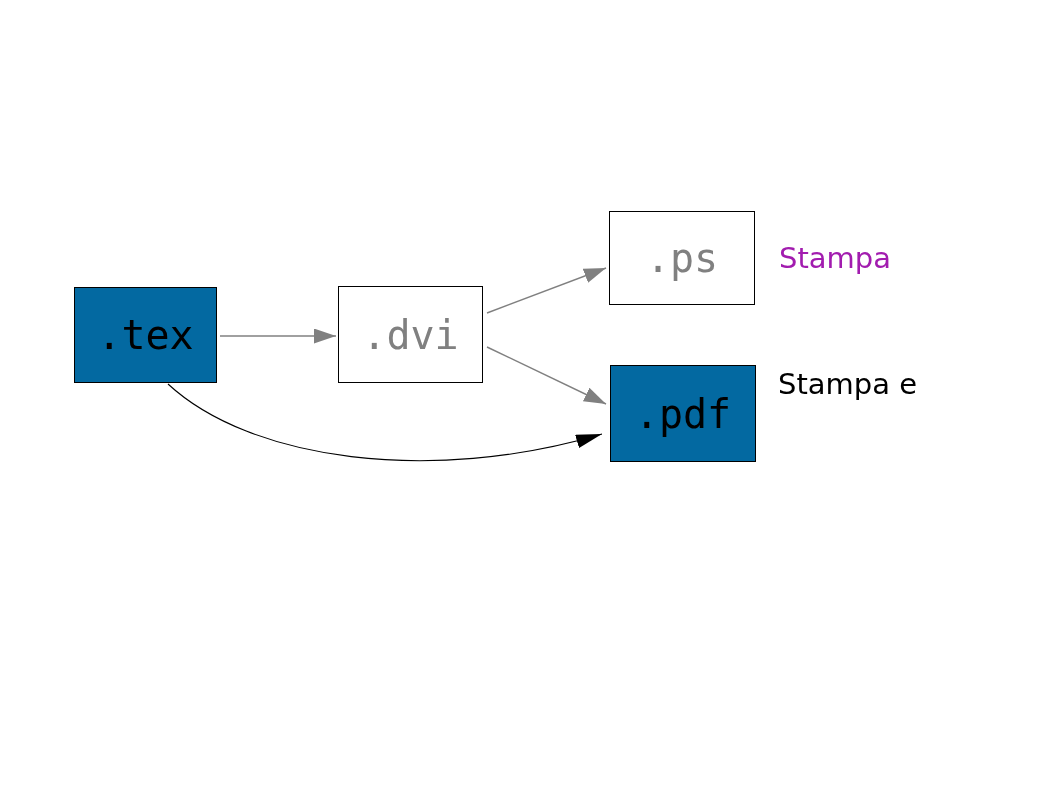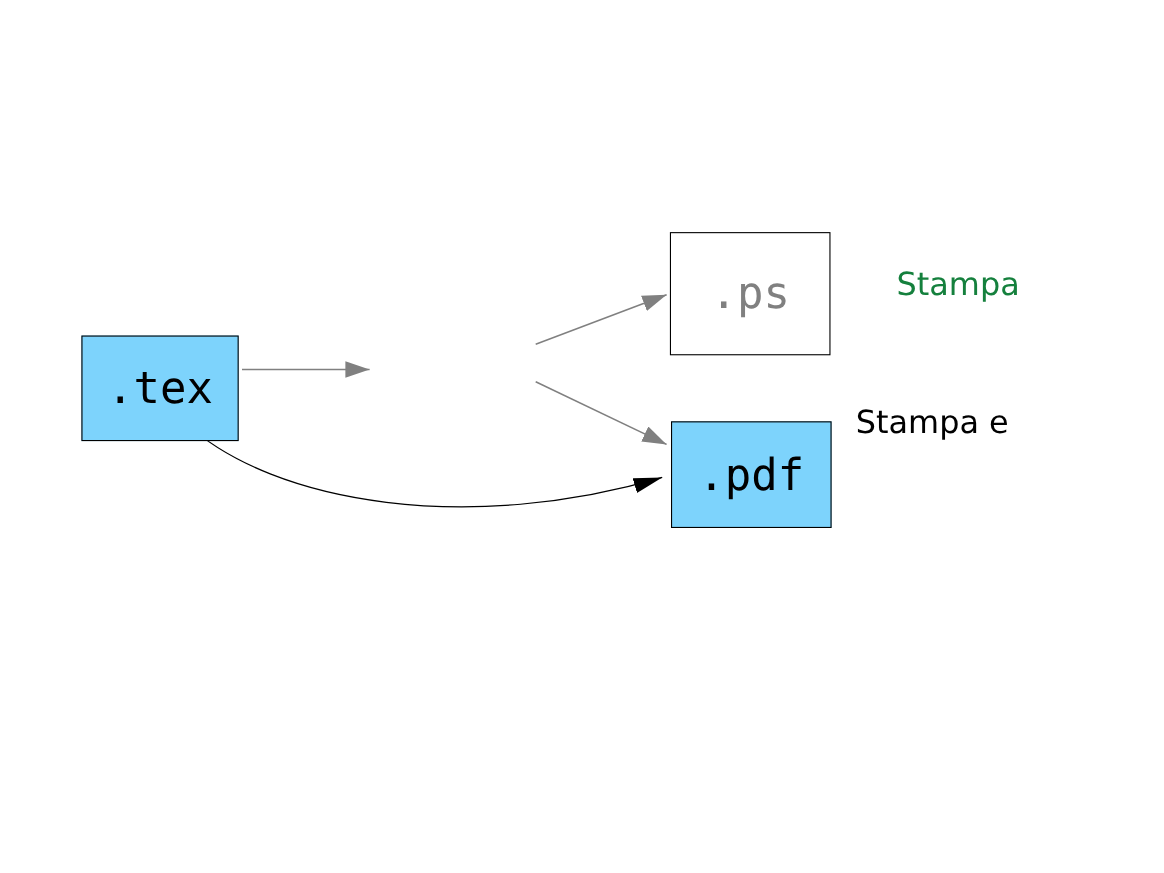--- a/index.html
+++ b/index.html
@@ -22,46 +22,46 @@
     height: 794px;
   }
   .node {
     position: absolute;
     box-sizing: border-box;
     border: 1.5px solid #000000;
     display: flex;
     align-items: center;
     justify-content: center;
   }
-  .node--accent { background: #7dd3fc; margin-top: 18px; }
+  .node--accent { background: #0369a1; }
   .node--plain  { background: #ffffff; }
   .node-label {
     font-family: "DejaVu Sans Mono", "Liberation Mono", monospace;
     font-size: 40px;
     line-height: 1;
     white-space: nowrap;
   }
   .node-label--black { color: #000000; }
   .node-label--gray  { color: #808080; }
 
   .node--tex { left: 74px;  top: 287px; width: 143px; height: 96px; }
   .node--dvi { left: 338px; top: 286px; width: 145px; height: 97px; }
-  .node--ps  { left: 609px; top: 211px; width: 146px; height: 112px; }
+  .node--ps  { left: 609px; top: 211px; width: 146px; height: 94px; }
   .node--pdf { left: 610px; top: 365px; width: 146px; height: 97px; }
 
   .annotation {
     position: absolute;
     display: flex;
     flex-direction: column;
     justify-content: center;
     font-size: 29px;
     line-height: 38px;
     white-space: nowrap;
   }
-  .annotation--ps  { left: 815px; top: 211px; height: 94px; color: #15803d; }
+  .annotation--ps  { left: 779px; top: 211px; height: 94px; color: #a21caf; }
   .annotation--pdf { left: 778px; top: 365px; height: 97px; color: #000000; justify-content: space-between; }
 </style>
 </head>
 <body>
 
 <div class="canvas">
 
   <svg class="edges-layer" viewBox="0 0 1058 794" xmlns="http://www.w3.org/2000/svg">
     <defs>
       <marker id="arrowGray" markerUnits="userSpaceOnUse" markerWidth="24" markerHeight="17" refX="22" refY="7.5" orient="auto">
@@ -78,20 +78,23 @@
 
     <line x1="487" y1="347" x2="606" y2="404" stroke-width="1.4" fill="none" marker-end="url(#arrowGray)" stroke="#808080"></line>
 
     <path d="M168,384 C250,460 430,485 602,434" stroke-width="1.1" fill="none" marker-end="url(#arrowBlack)" stroke="#000000"></path>
   </svg>
 
   <div class="node node--accent node--tex">
     <span class="node-label node-label--black">.tex</span>
   </div>
 
+  <div class="node node--plain node--dvi">
+    <span class="node-label node-label--gray">.dvi</span>
+  </div>
 
   <div class="node node--plain node--ps">
     <span class="node-label node-label--gray">.ps</span>
   </div>
 
   <div class="node node--accent node--pdf">
     <span class="node-label node-label--black">.pdf</span>
   </div>
 
   <div class="annotation annotation--ps">

